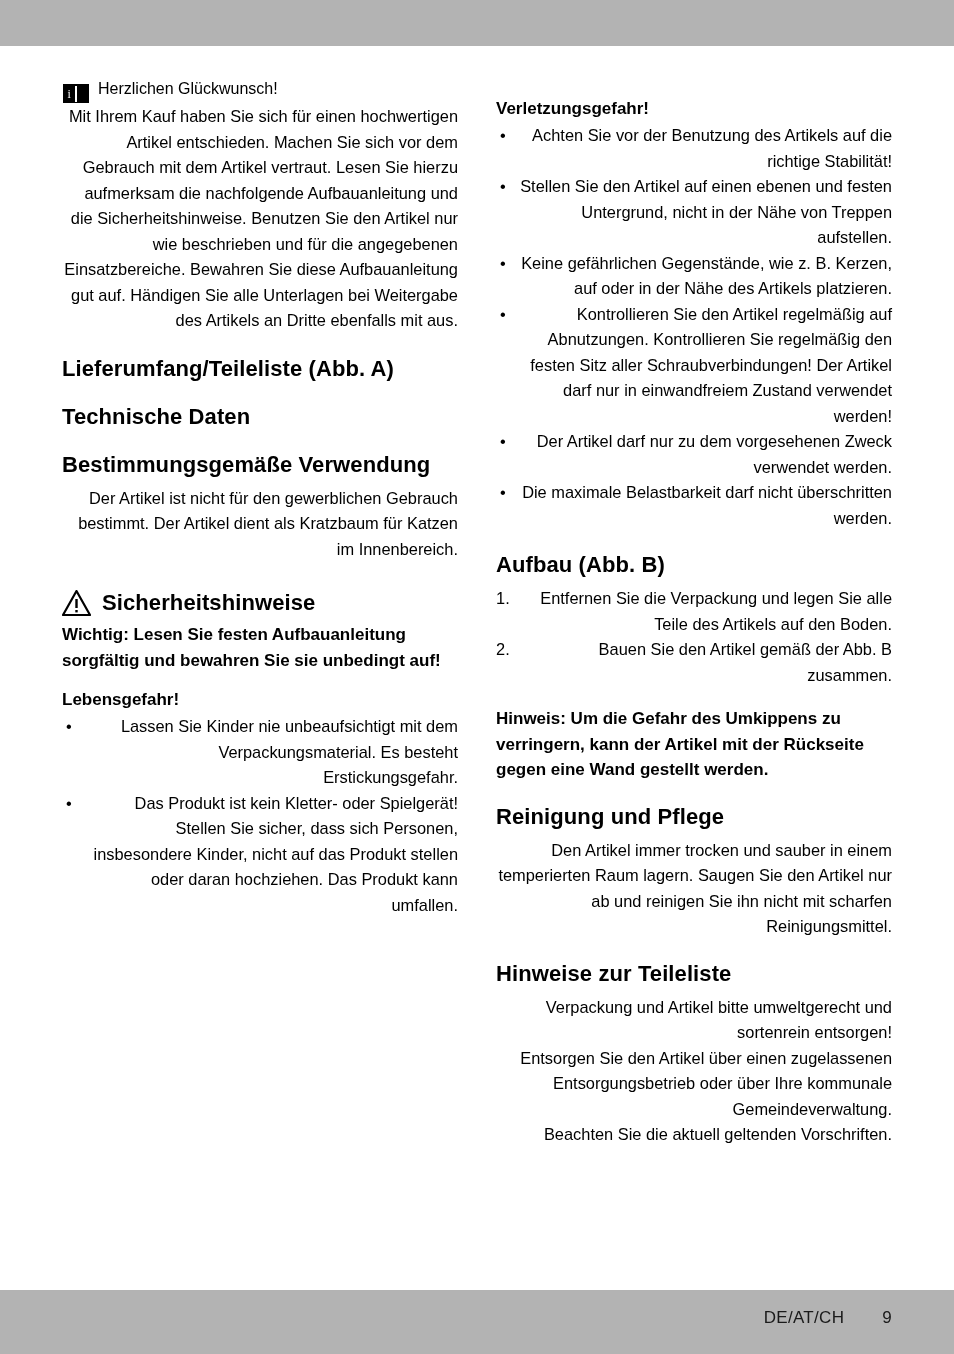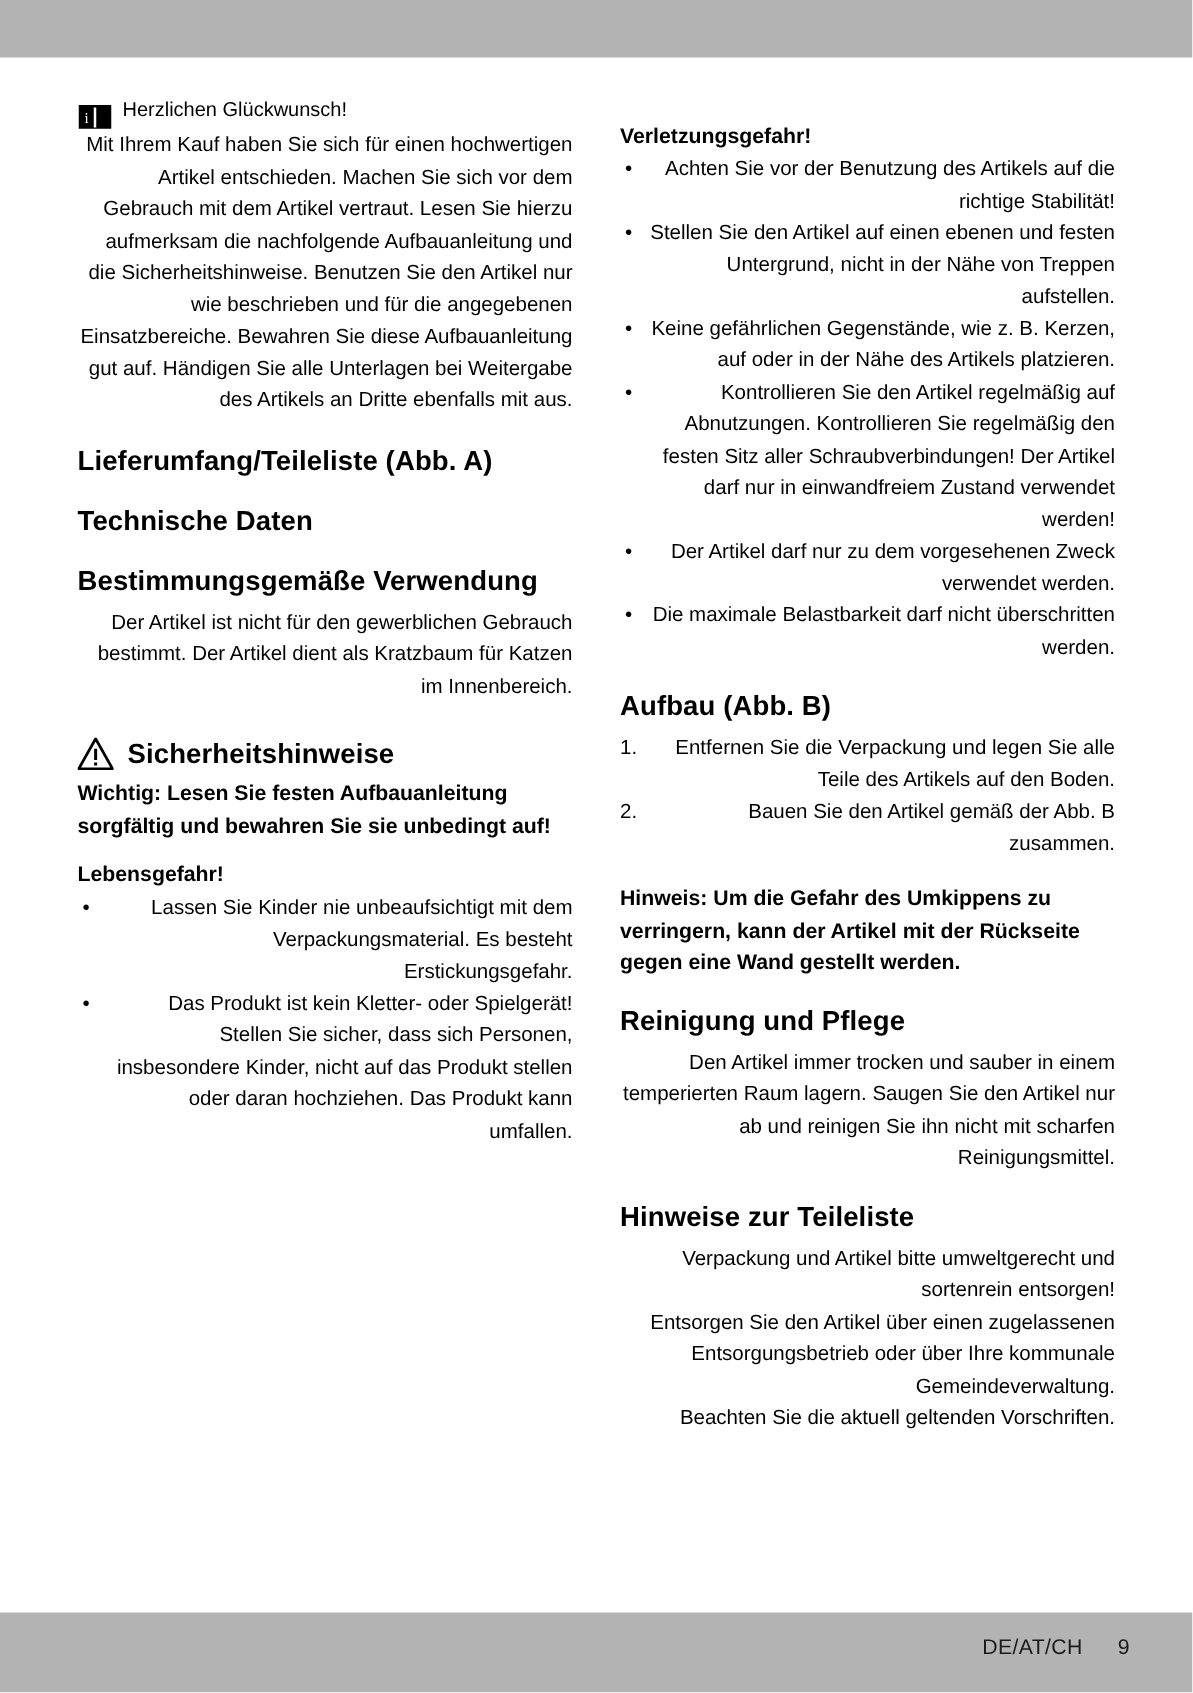--- a/index.html
+++ b/index.html
@@ -24,25 +24,25 @@
   }
   .bottom-bar {
     position: absolute;
     bottom: 0; left: 0;
     width: 954px;
     height: 64px;
     background: #b3b3b3;
   }
   .bottom-bar-inner {
     position: absolute;
-    right: 50px;
+    right: 62px;
     top: 18px;
     display: flex;
     align-items: baseline;
-    gap: 28px;
+    gap: 38px;
     font-size: 17px;
     color: #1a1a1a;
     letter-spacing: 0.3px;
   }
   .page-number {
     font-size: 17px;
   }
   .content {
     position: absolute;
     top: 80px;

